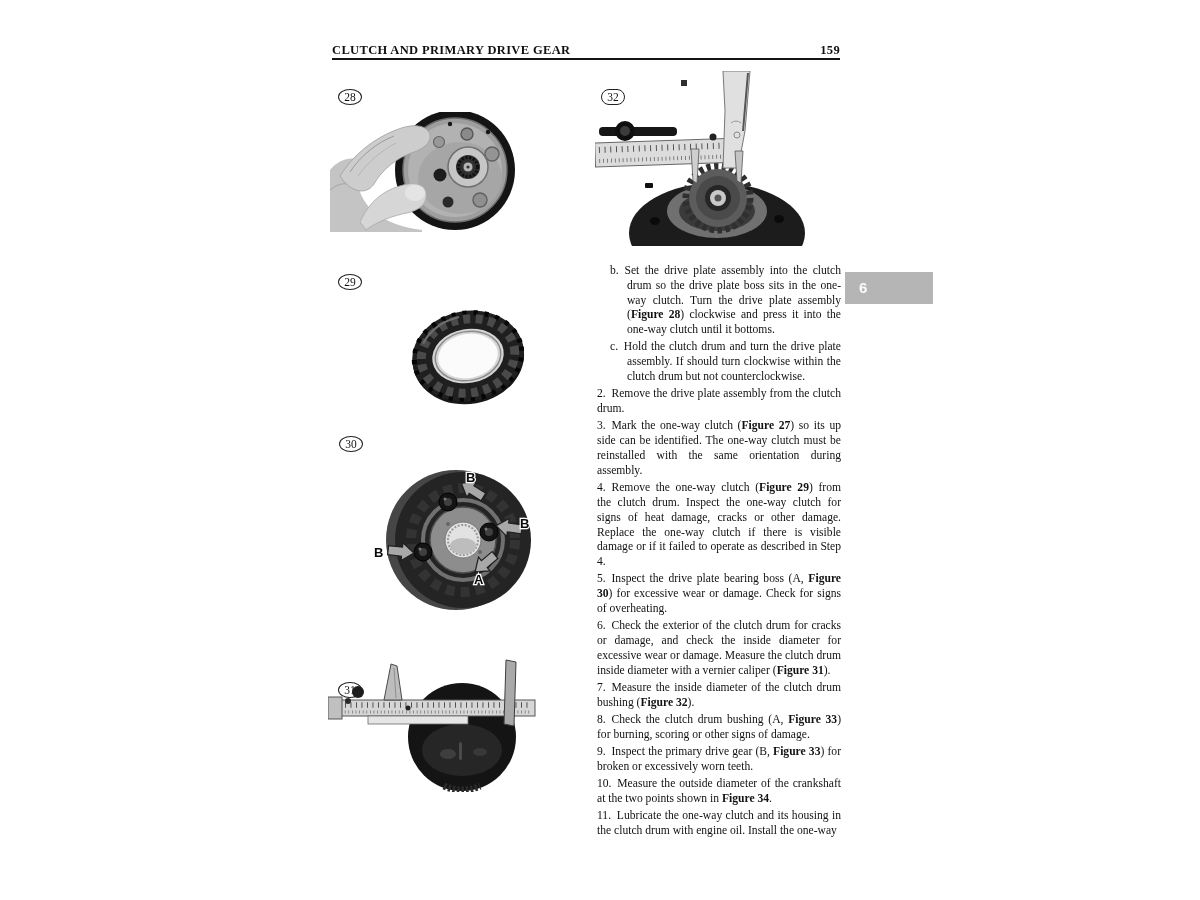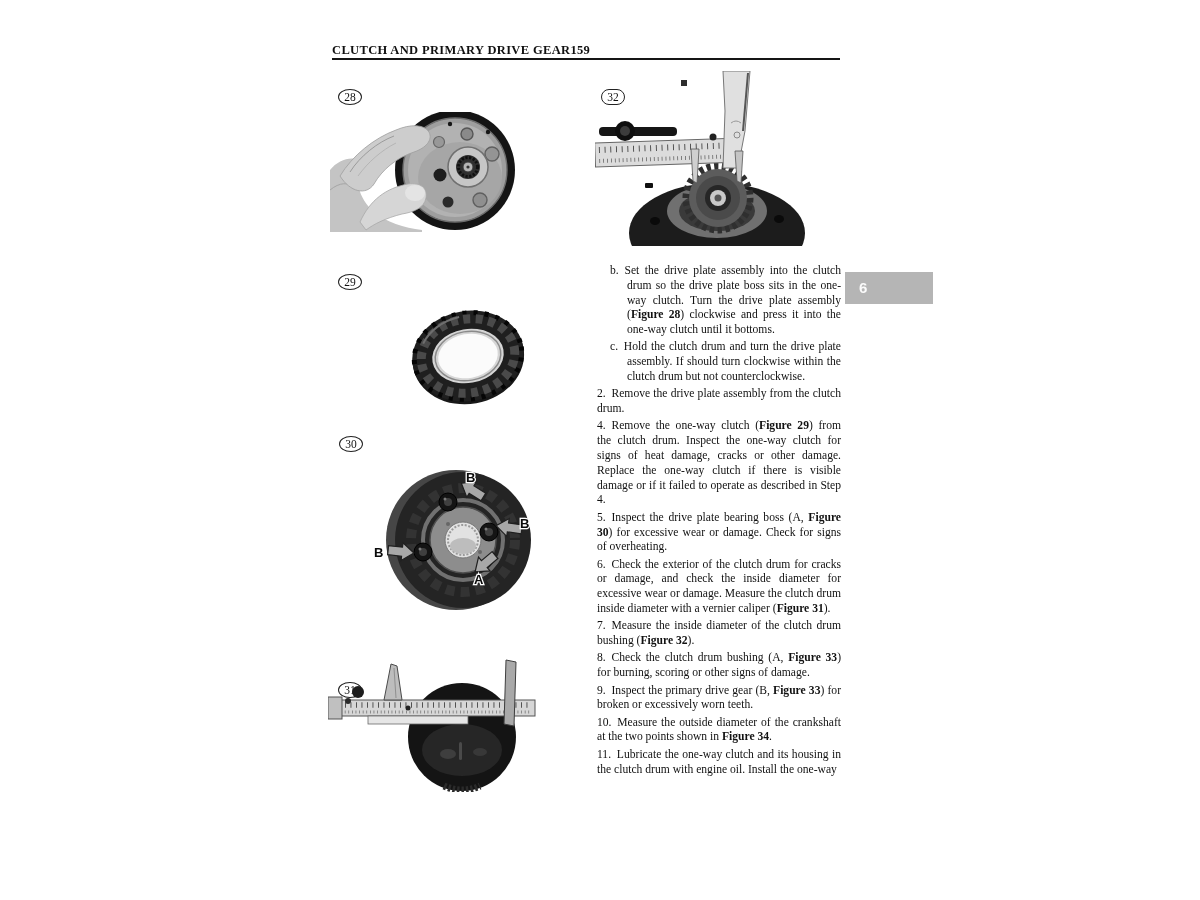--- a/index.html
+++ b/index.html
@@ -6,21 +6,21 @@
   body{
     width:1200px;height:900px;position:relative;background:#ffffff;
     font-family:"Liberation Serif",serif;color:#111;overflow:hidden;
   }
   .page{position:absolute;inset:0;}
 
   
   .header{
     position:absolute;left:332px;top:40px;width:508px;height:18px;
     border-bottom:2px solid #151515;
-    display:flex;align-items:flex-end;
+    display:flex;justify-content:space-between;align-items:flex-end;
     font-weight:bold;font-size:12.5px;letter-spacing:0.35px;
   }
 
   
   .fig-label{
     position:absolute;width:24px;height:16px;box-sizing:border-box;
     border:1.6px solid #222;border-radius:50%;background:#fff;
     display:flex;align-items:center;justify-content:center;
     font-size:11.5px;color:#111;
   }
@@ -227,20 +227,21 @@
   </svg>
 
   <div class="chapter-tab">
     <span>6</span>
   </div>
 
   <div class="text-column">
       <div class="para lettered"><span>b. Set the drive plate assembly into the clutch drum so the drive plate boss sits in the one-way clutch. Turn the drive plate assembly (</span><span class="b">Figure 28</span><span>) clockwise and press it into the one-way clutch until it bottoms.</span></div>
       <div class="para lettered"><span>c. Hold the clutch drum and turn the drive plate assembly. If should turn </span><span class="i">clockwise</span><span> within the clutch drum but not counterclockwise.</span></div>
       <div class="para numbered gap"><span>2. Remove the drive plate assembly from the clutch drum.</span></div>
+      <div class="para numbered"><span>3. Mark the one-way clutch (</span><span class="b">Figure 27</span><span>) so its up side can be identified. The one-way clutch must be reinstalled with the same orientation during assembly.</span></div>
       <div class="para numbered"><span>4. Remove the one-way clutch (</span><span class="b">Figure 29</span><span>) from the clutch drum. Inspect the one-way clutch for signs of heat damage, cracks or other damage. Replace the one-way clutch if there is visible damage or if it failed to operate as described in Step 4.</span></div>
       <div class="para numbered"><span>5. Inspect the drive plate bearing boss (A, </span><span class="b">Figure 30</span><span>) for excessive wear or damage. Check for signs of overheating.</span></div>
       <div class="para numbered"><span>6. Check the exterior of the clutch drum for cracks or damage, and check the inside diameter for excessive wear or damage. Measure the clutch drum inside diameter with a vernier caliper (</span><span class="b">Figure 31</span><span>).</span></div>
       <div class="para numbered"><span>7. Measure the inside diameter of the clutch drum bushing (</span><span class="b">Figure 32</span><span>).</span></div>
       <div class="para numbered"><span>8. Check the clutch drum bushing (A, </span><span class="b">Figure 33</span><span>) for burning, scoring or other signs of damage.</span></div>
       <div class="para numbered"><span>9. Inspect the primary drive gear (B, </span><span class="b">Figure 33</span><span>) for broken or excessively worn teeth.</span></div>
       <div class="para numbered"><span>10. Measure the outside diameter of the crankshaft at the two points shown in </span><span class="b">Figure 34</span><span>.</span></div>
       <div class="para numbered"><span>11. Lubricate the one-way clutch and its housing in the clutch drum with engine oil. Install the one-way</span></div>
     </div>
 

